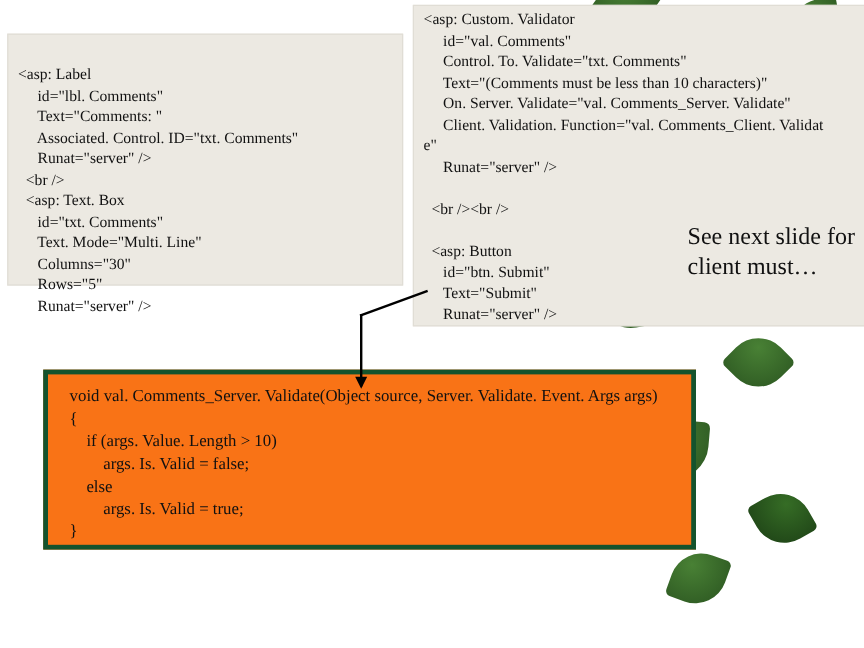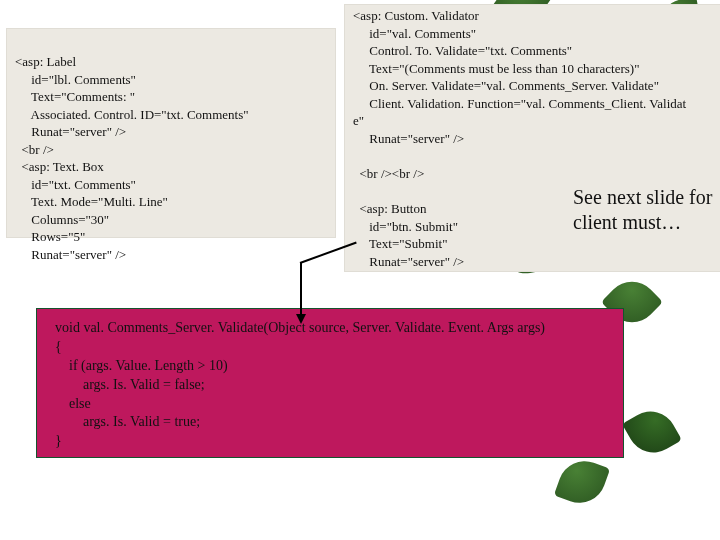--- a/index.html
+++ b/index.html
@@ -43,21 +43,21 @@
     position: absolute;
     background: #ece9e2;
     border: 1px solid #e0ddd5;
     font-size: 13px;
     line-height: 1.35;
     color: #111;
     z-index: 2;
   }
   .box1 { left: 6px; top: 28px; width: 330px; height: 210px; padding: 24px 8px; }
   .box2 { left: 344px; top: 4px; width: 398px; height: 268px; padding: 2px 8px 8px 8px; }
-  .box3 { left: 36px; top: 308px; width: 588px; height: 150px; padding: 10px 18px; background: #be185d; border: 1px solid #14532d; font-size: 14px; }
+  .box3 { left: 36px; top: 308px; width: 544px; height: 150px; padding: 10px 18px; background: #f97316; border: 4px solid #14532d; font-size: 14px; }
 
   .codeblock { white-space: pre; font-family: "Times New Roman", Times, serif; }
   .note {
     position: absolute;
     right: 18px;
     top: 180px;
     width: 150px;
     font-size: 20px;
     color: #111;
     line-height: 1.25;

